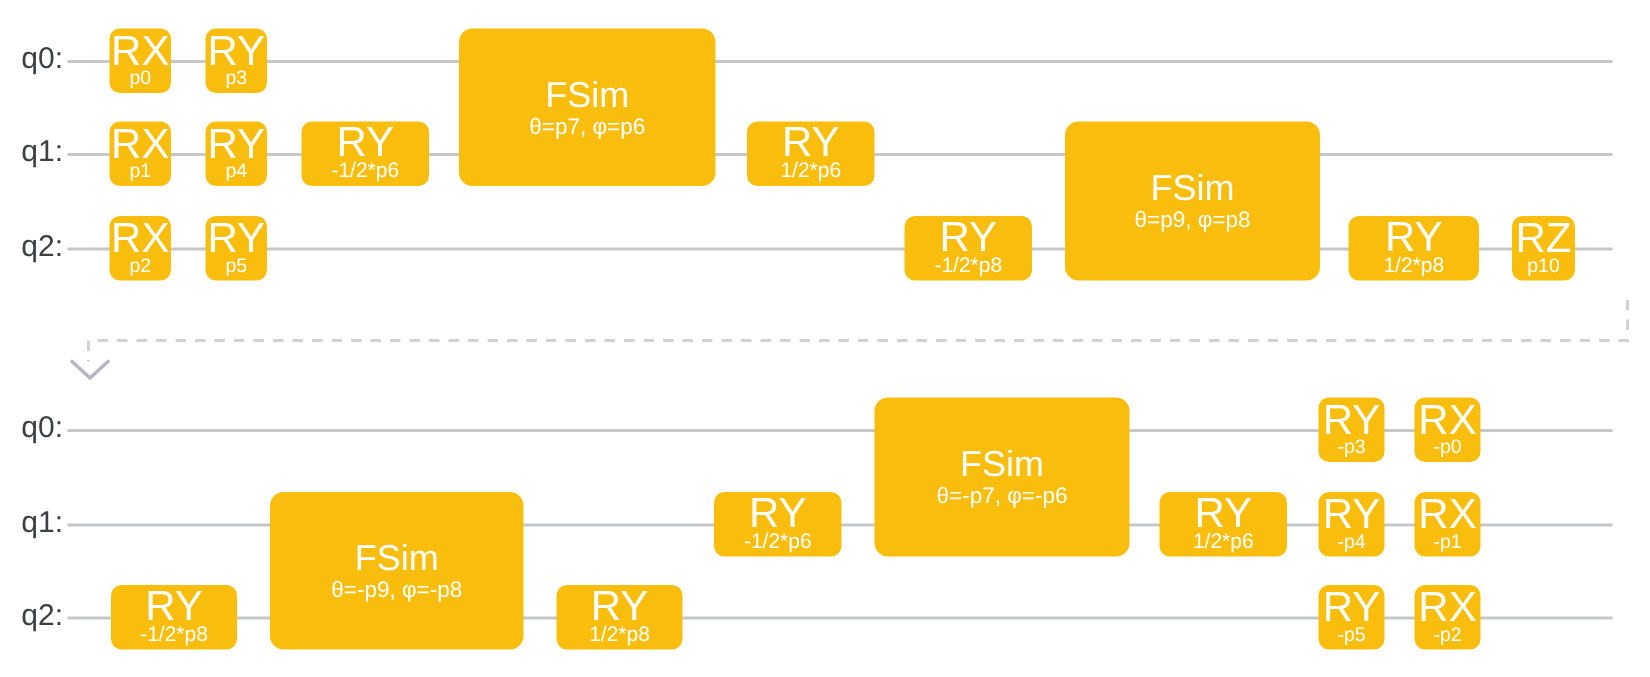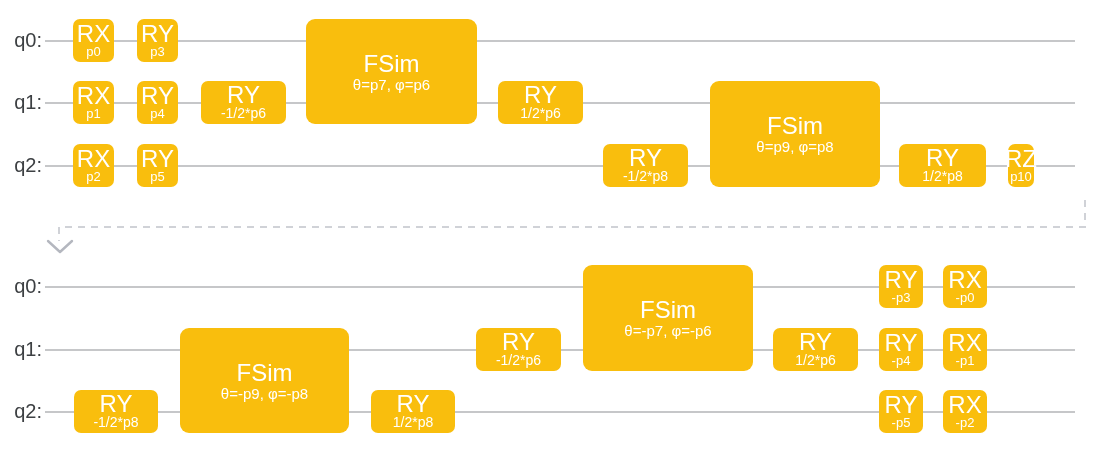--- a/index.html
+++ b/index.html
@@ -41,21 +41,21 @@
     border-radius: 7px;
     color: var(--gate-text);
     display: flex;
     flex-direction: column;
     align-items: center;
     justify-content: center;
     text-align: center;
     white-space: nowrap;
     box-sizing: border-box;
   }
-  .gate .nm { font-size: 24px; line-height: 22px; }
+  .gate .nm { font-size: 28px; line-height: 22px; }
   .gate .pr { font-size: 13px; line-height: 14px; }
   .gate.wide .pr { font-size: 14px; line-height: 15px; }
   .gate.fsim { border-radius: 9px; }
   .gate.fsim .nm { font-size: 24px; line-height: 25px; }
   .gate.fsim .pr { font-size: 15px; line-height: 17px; text-align: center; }
   #connector-svg {
     position: absolute;
     left: 0; top: 0;
     pointer-events: none;
   }
@@ -128,21 +128,21 @@
       <span class="pr">-1/2*p8</span>
     </div>
     <div class="gate fsim" style="left: 710px; top: 81px; width: 170px; height: 106px;">
       <span class="nm">FSim</span>
       <span class="pr">θ=p9, φ=p8</span>
     </div>
     <div class="gate wide" style="left: 899px; top: 144px; width: 87px; height: 43px;">
       <span class="nm">RY</span>
       <span class="pr">1/2*p8</span>
     </div>
-    <div class="gate" style="left: 1008px; top: 144px; width: 26px; height: 43px;">
+    <div class="gate" style="left: 1008px; top: 144px; width: 42px; height: 43px;">
       <span class="nm">RZ</span>
       <span class="pr">p10</span>
     </div>
     <div class="wire" style="left: 45px; top: 286px; width: 1030px;"></div>
     <div class="qlabel" style="left: 42px; top: 287px;">q0:</div>
     <div class="wire" style="left: 45px; top: 349px; width: 1030px;"></div>
     <div class="qlabel" style="left: 42px; top: 350px;">q1:</div>
     <div class="wire" style="left: 45px; top: 411px; width: 1030px;"></div>
     <div class="qlabel" style="left: 42px; top: 412px;">q2:</div>
     <div class="gate wide" style="left: 74px; top: 390px; width: 84px; height: 43px;">

